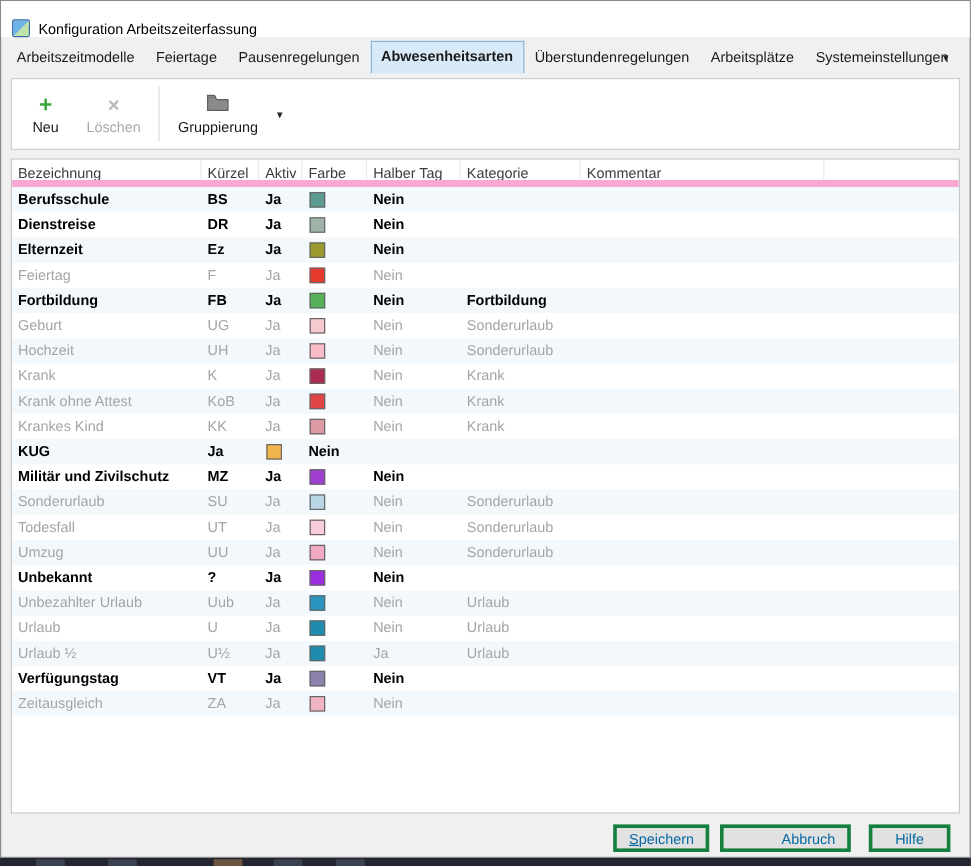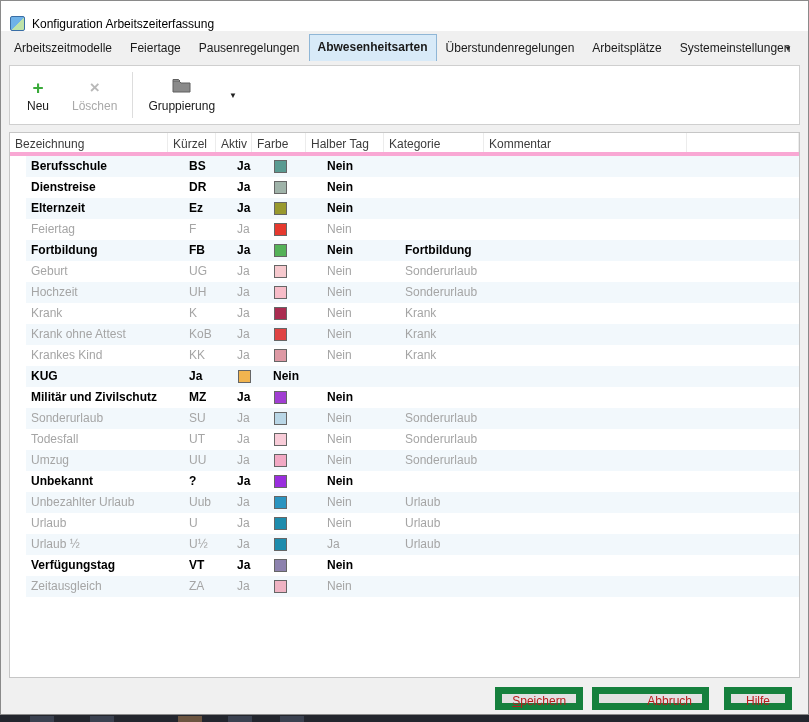--- a/index.html
+++ b/index.html
@@ -64,42 +64,42 @@
   .folder-svg { display:block; }
   
   .table-wrap {
     position:absolute; left:8px; right:8px; top:131px; height:546px;
     background:#ffffff; border:1px solid #c6c6c6; overflow:hidden;
   }
   .thead, .trow {
     display:grid;
     grid-template-columns:158px 48px 36px 54px 78px 100px 203px 1fr;
   }
-  .thead { height:23px; line-height:22px; border-bottom:4px solid #f9a8d4; color:#3c3c3c; }
+  .thead { height:23px; line-height:22px; border-bottom:6px solid #f9a8d4; color:#3c3c3c; }
   .th {
     padding-left:5px; border-right:1px solid #ececec;
     white-space:nowrap; overflow:hidden;
   }
-  .trow { height:21px; line-height:21px;margin-left:16px; }
+  .trow { height:21px; line-height:21px; }
   .trow:nth-child(odd) { background:#f2f8fc; }
   .cell { padding-left:5px; white-space:nowrap; overflow:hidden; }
   .trow.bold .cell { font-weight:bold; color:#000; }
   .trow.grey .cell { color:#a5a5a5; }
   .swatch {
     width:13px; height:13px; margin-top:4px; margin-left:1px;
     border:1px solid #666;
   }
   
   .btnrow {
     position:absolute; right:16px; bottom:4px;
     display:flex; align-items:center;
   }
   .footer-btn {
-    height:23px; background:#e1e1e1; border:7px solid #15803d;
-    font-family:inherit; font-size:12px; color:#b91c1c; padding:0 10px;
+    height:23px; background:#e1e1e1; border:3px solid #15803d;
+    font-family:inherit; font-size:12px; color:#0369a1; padding:0 10px;
   }
   .btn-speichern { min-width:72px; }
   .btn-abbruch  { min-width:88px; margin-left:9px;padding-left:48px; }
   .btn-hilfe    { min-width:68px; margin-left:15px; }
   
   .taskbar {
     position:absolute; left:0; bottom:0; width:809px; height:7px;
     background:#23262e;
   }
   .taskbar .stub { position:absolute; top:1px; height:6px; background:#3a4150; }

